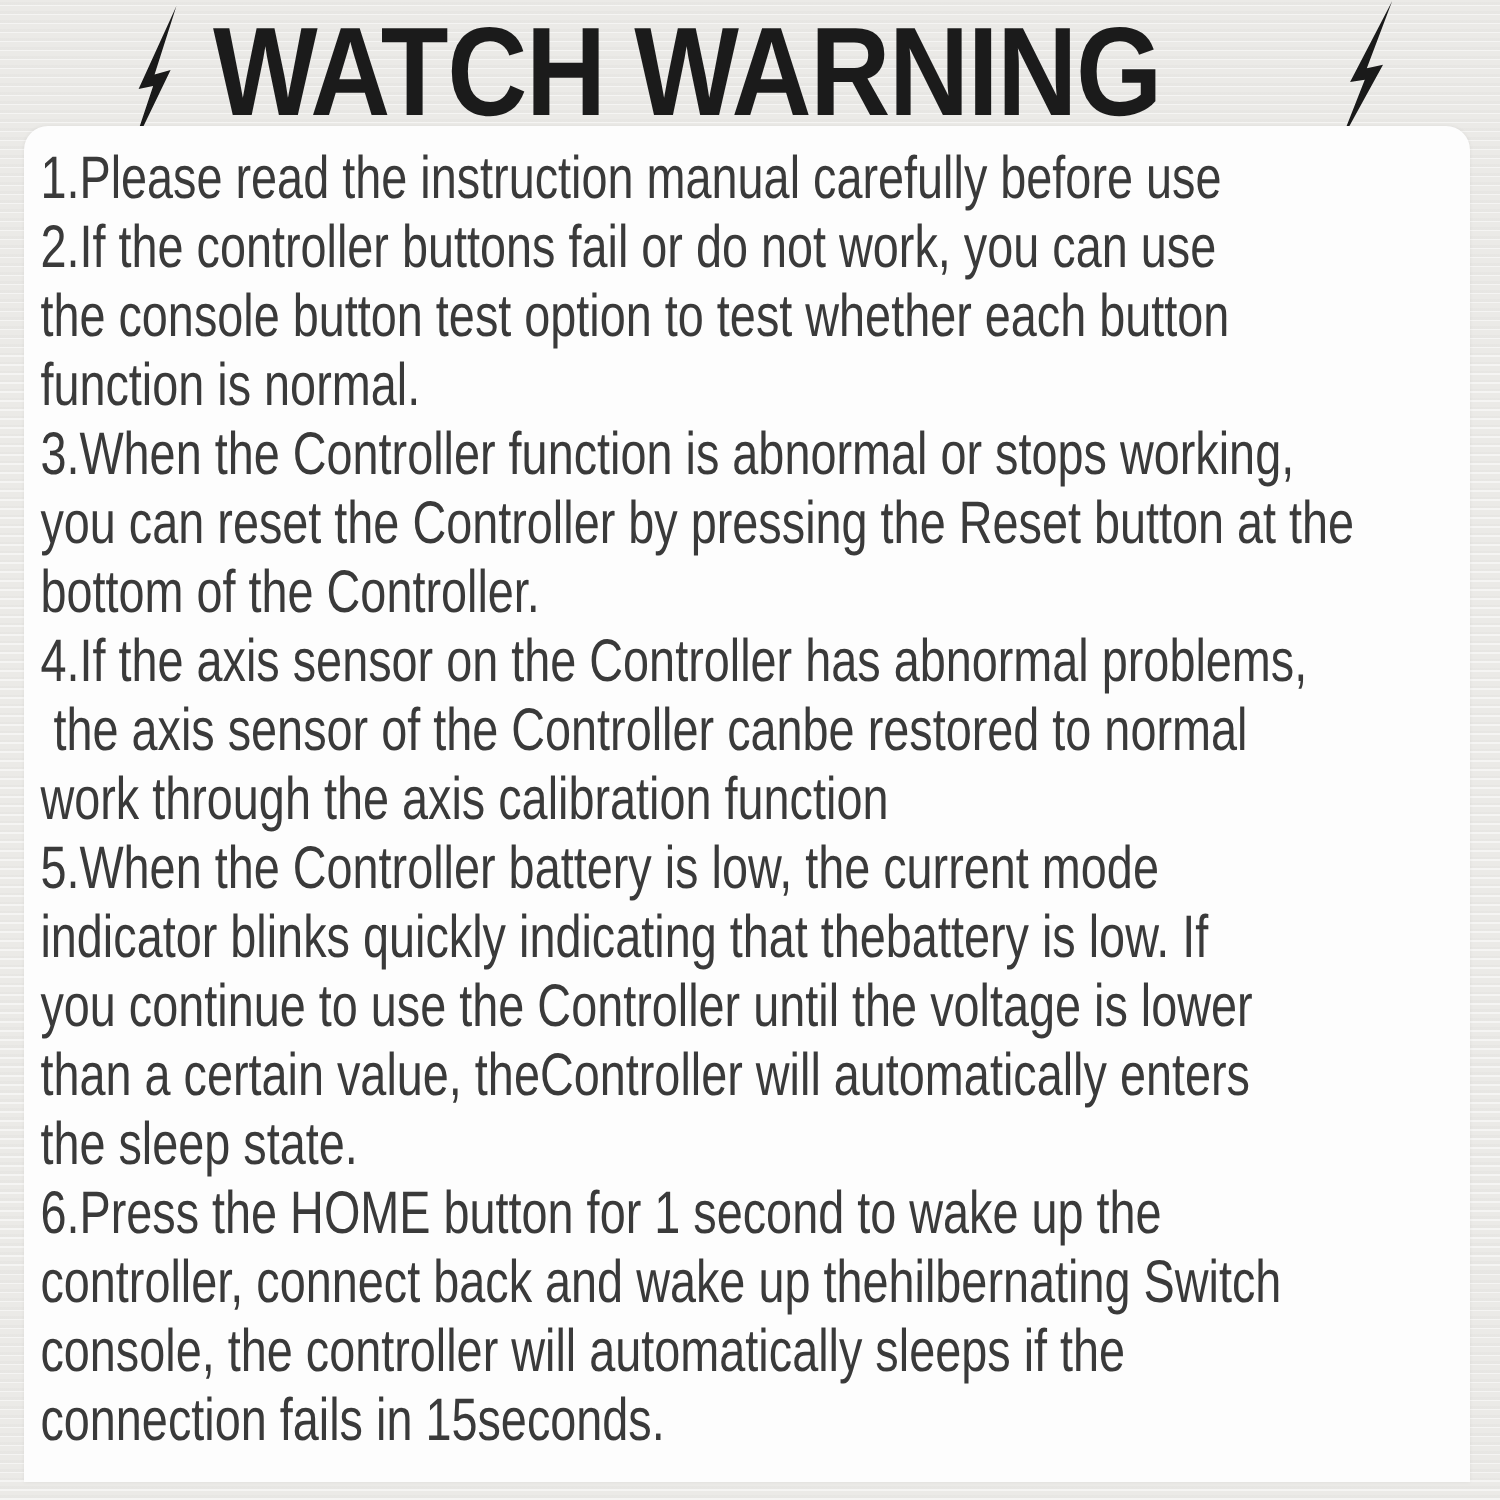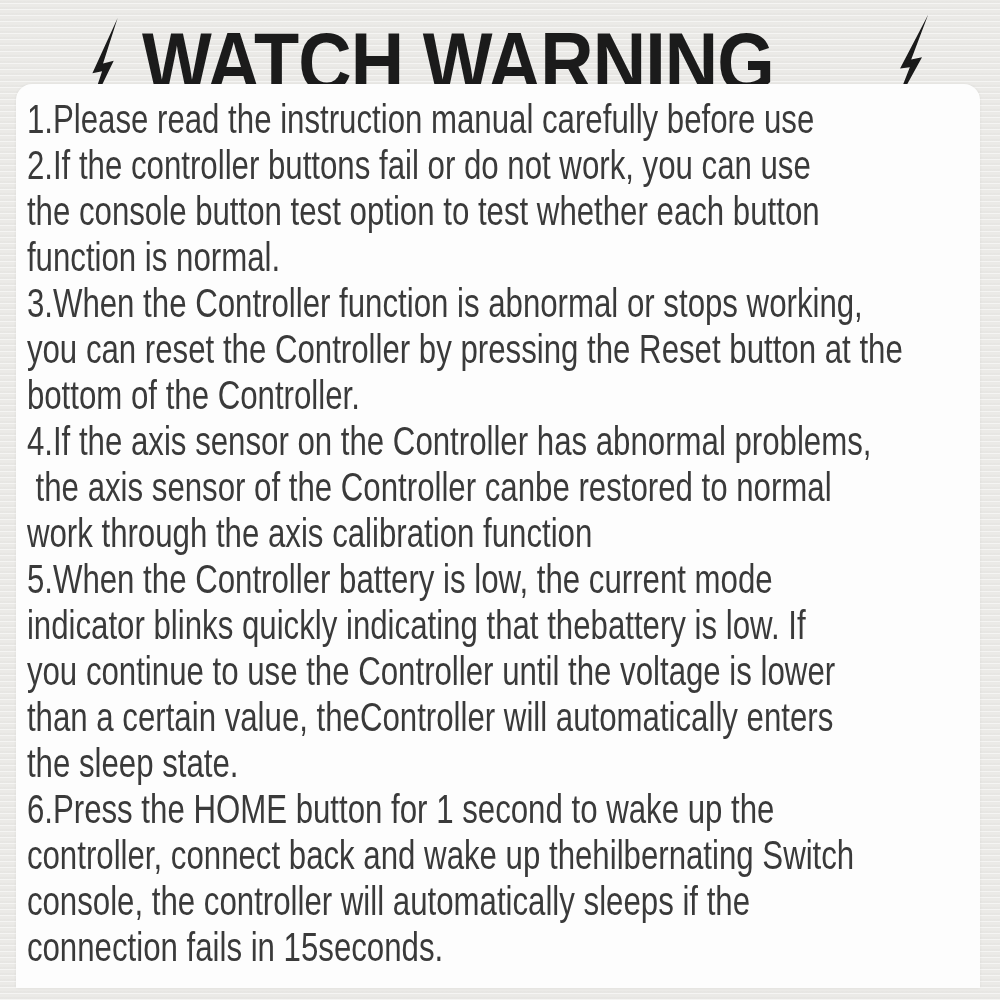--- a/index.html
+++ b/index.html
@@ -3,21 +3,21 @@
 <meta charset="utf-8">
 <style>
   html,body{margin:0;padding:0;}
   body{
     width:1000px;height:1000px;position:relative;overflow:hidden;
     background:#ebeae7;
     background-image:repeating-linear-gradient(
       0deg, rgba(255,255,255,.5) 0 1px, rgba(0,0,0,.015) 1px 3px, transparent 3px 6px);
     font-family:"Liberation Sans", sans-serif;
   }
-  .header{position:absolute;left:0;top:14px;width:916px;height:96px;border-radius:19px;}
+  .header{position:absolute;left:0;top:0;width:916px;height:96px;border-radius:19px;}
   .title{
     position:absolute;left:50%;top:48px;margin:0;
     transform:translate(-50%,-50%) scaleX(0.88);
     font-size:84px;font-weight:800;letter-spacing:-1px;
     color:#1b1b1b;white-space:nowrap;
   }
   .bolt{position:absolute;width:42px;height:97px;display:block;}
   .bolt svg{width:100%;height:100%;display:block;}
   .bolt-left{left:84px;top:4px;}
   .bolt-right{left:892px;top:0;transform:rotate(3deg);}

